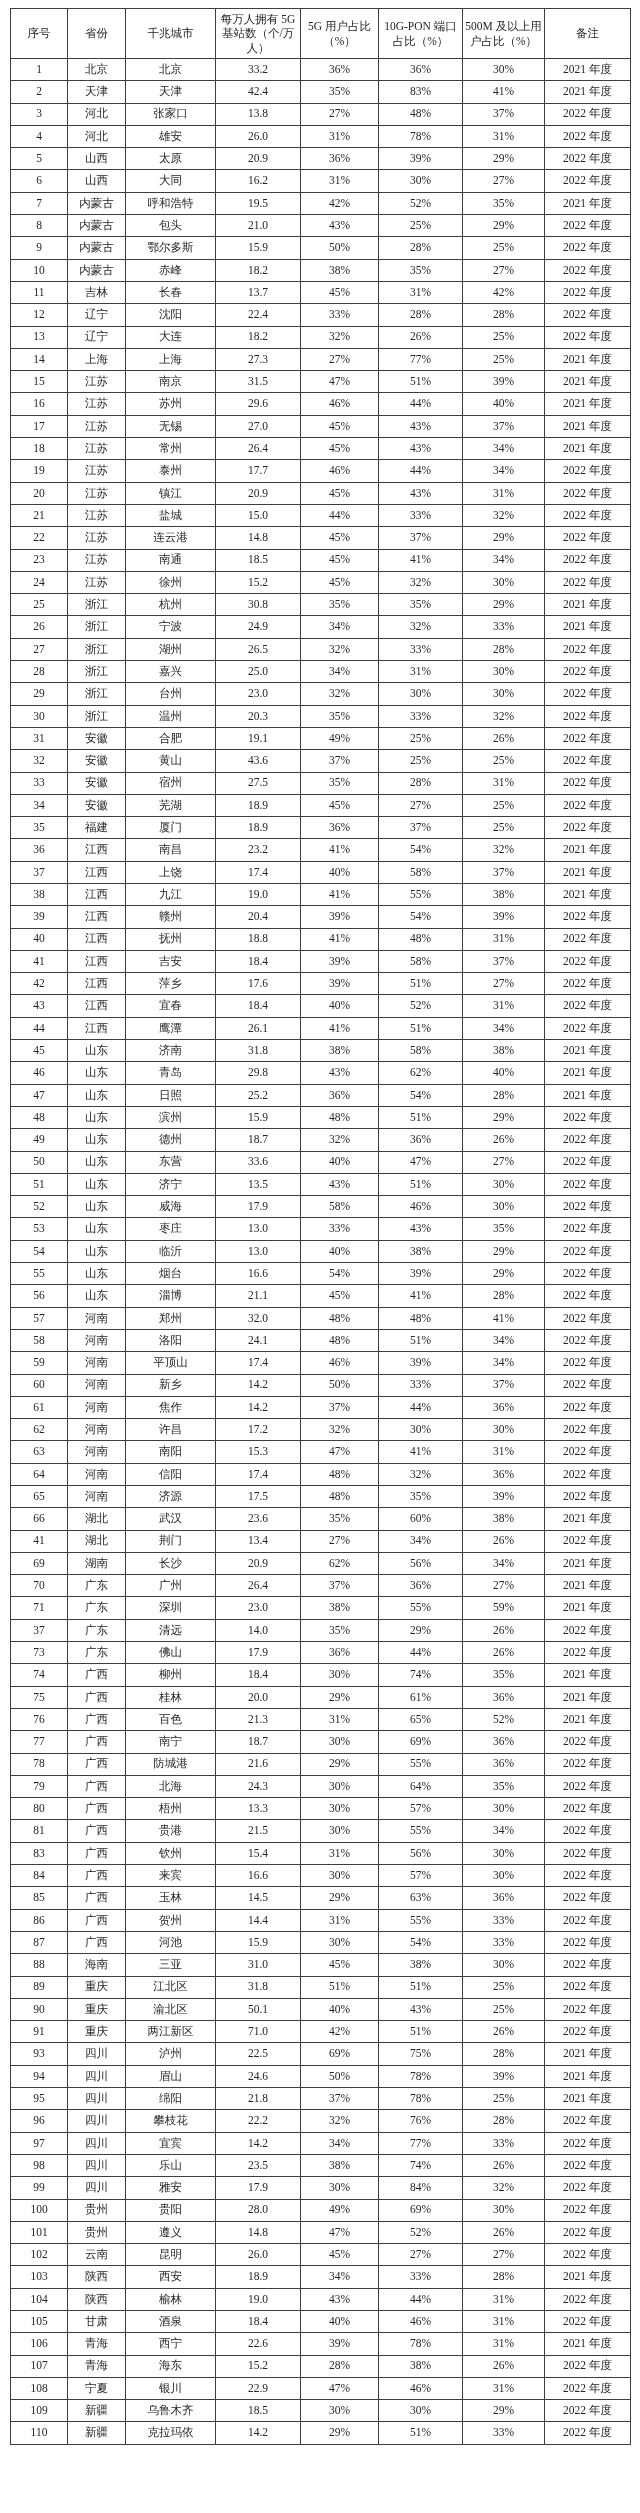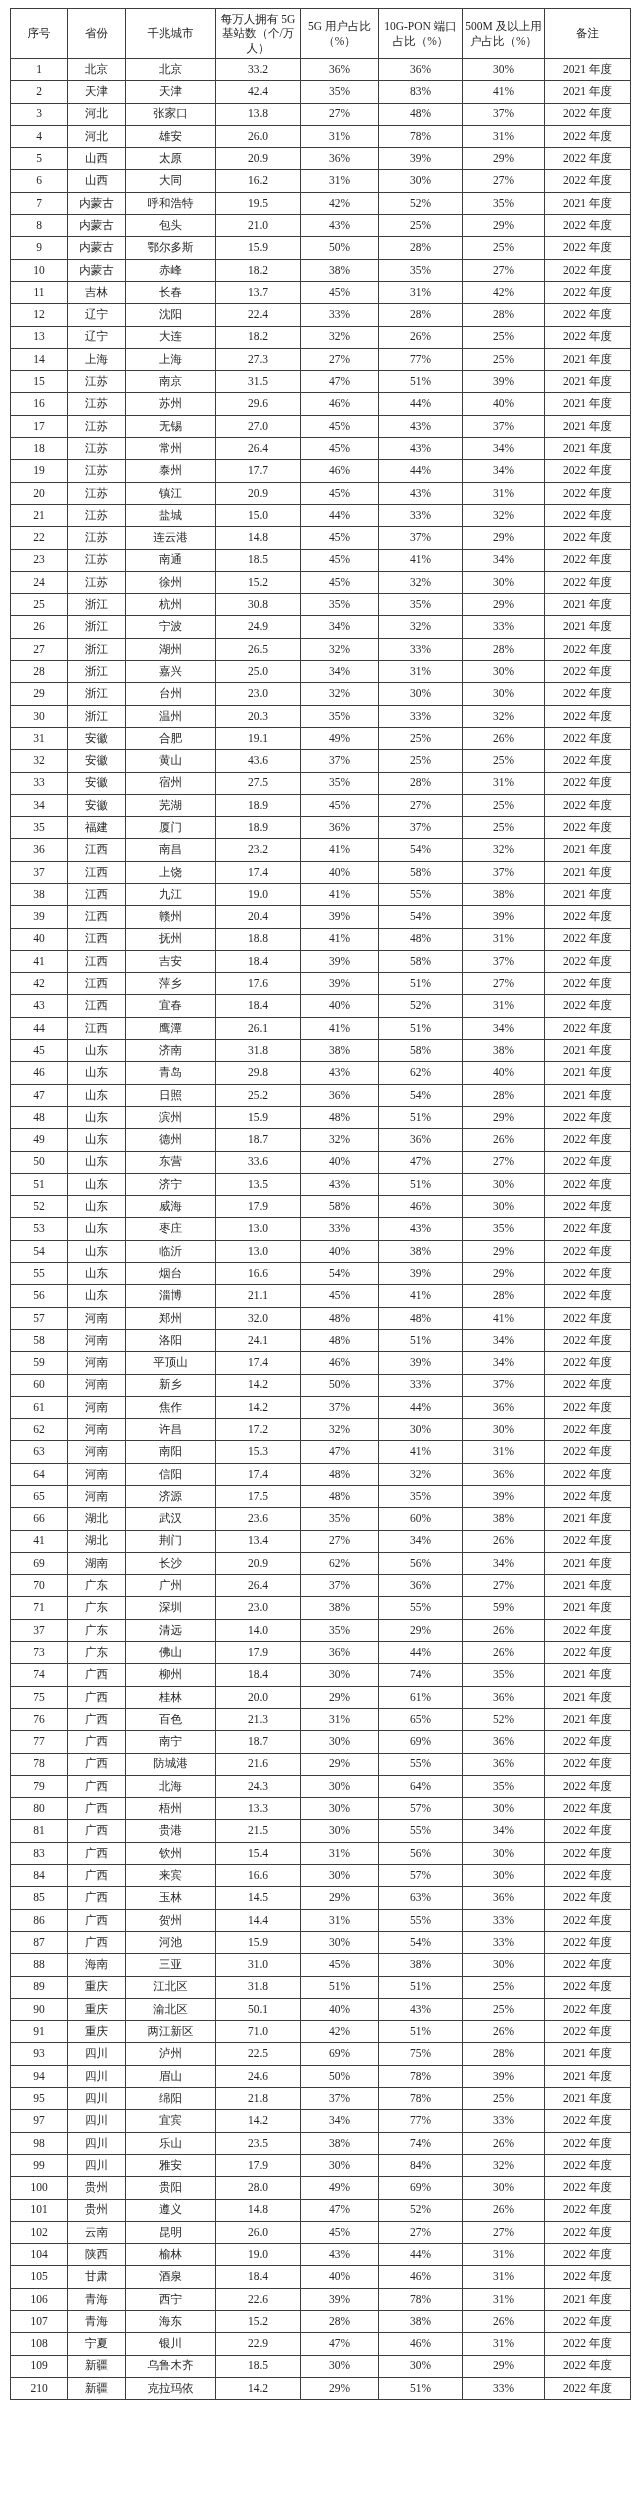--- a/index.html
+++ b/index.html
@@ -982,20 +982,30 @@
           <td>95</td>
           <td>四川</td>
           <td>绵阳</td>
           <td>21.8</td>
           <td>37%</td>
           <td>78%</td>
           <td>25%</td>
           <td>2021 年度</td>
         </tr>
         <tr>
+          <td>96</td>
+          <td>四川</td>
+          <td>攀枝花</td>
+          <td>22.2</td>
+          <td>32%</td>
+          <td>76%</td>
+          <td>28%</td>
+          <td>2022 年度</td>
+        </tr>
+        <tr>
           <td>97</td>
           <td>四川</td>
           <td>宜宾</td>
           <td>14.2</td>
           <td>34%</td>
           <td>77%</td>
           <td>33%</td>
           <td>2022 年度</td>
         </tr>
         <tr>
@@ -1042,20 +1052,30 @@
           <td>102</td>
           <td>云南</td>
           <td>昆明</td>
           <td>26.0</td>
           <td>45%</td>
           <td>27%</td>
           <td>27%</td>
           <td>2022 年度</td>
         </tr>
         <tr>
+          <td>103</td>
+          <td>陕西</td>
+          <td>西安</td>
+          <td>18.9</td>
+          <td>34%</td>
+          <td>33%</td>
+          <td>28%</td>
+          <td>2021 年度</td>
+        </tr>
+        <tr>
           <td>104</td>
           <td>陕西</td>
           <td>榆林</td>
           <td>19.0</td>
           <td>43%</td>
           <td>44%</td>
           <td>31%</td>
           <td>2022 年度</td>
         </tr>
         <tr>
@@ -1102,21 +1122,21 @@
           <td>109</td>
           <td>新疆</td>
           <td>乌鲁木齐</td>
           <td>18.5</td>
           <td>30%</td>
           <td>30%</td>
           <td>29%</td>
           <td>2022 年度</td>
         </tr>
         <tr>
-          <td>210</td>
+          <td>110</td>
           <td>新疆</td>
           <td>克拉玛依</td>
           <td>14.2</td>
           <td>29%</td>
           <td>51%</td>
           <td>33%</td>
           <td>2022 年度</td>
         </tr>
       </tbody>
   </table>

